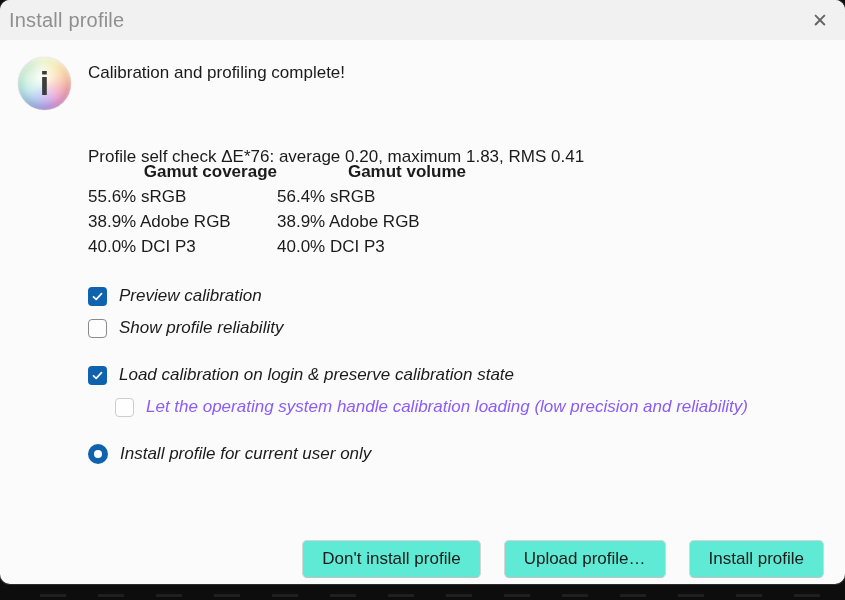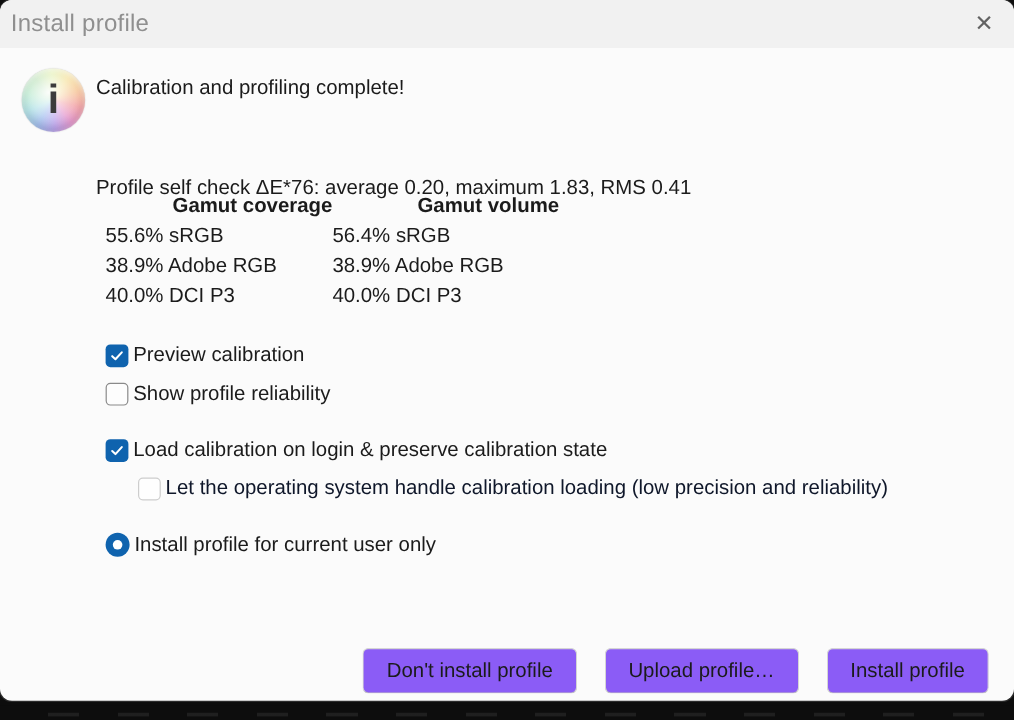--- a/index.html
+++ b/index.html
@@ -45,54 +45,54 @@
         #a8d9a4, #dcecA0, #f4de92, #f6c292, #f2a2a6, #e79cce,
         #bda4ec, #9fbcee, #9fdbe0, #a5e2c0, #a8d9a4);
     box-shadow: inset 0 -4px 8px rgba(0,0,0,0.12), inset 0 2px 4px rgba(255,255,255,0.7), 0 0 1px rgba(0,0,0,0.25);
     display:flex; align-items:center; justify-content:center;
   }
   .icon-ball .glyph {
     font-weight:bold; font-size:34px; line-height:1; color:#3c3c3c;
     transform:translateY(-1px);
   }
 
-  .txt { position:absolute; left:80px; font-size:17px; color:#1b1b1b; white-space:nowrap; }
+  .txt { position:absolute; left:88px; font-size:17px; color:#1b1b1b; white-space:nowrap; }
   .headline  { top:63px; }
   .selfcheck { top:111px;margin-top:36px; }
 
   .gamut { position:absolute; left:88px; top:159px; display:flex; }
   .gamut-col { width:189px; font-size:17px; color:#1b1b1b; }
   .gamut-col .hdr { font-weight:bold; line-height:25px;text-align:right; }
   .gamut-col .row { line-height:25px; white-space:nowrap; }
 
   .opt-row {
-    position:absolute; left:88px; display:flex; align-items:center; gap:4px;
-    font-size:17px; color:#1b1b1b; white-space:nowrap;
+    position:absolute; left:88px; display:flex; align-items:center; gap:12px;
+    font-size:17px; color:#1b1b1b; white-space:nowrap;font-style:italic;
   }
   .r-preview  { top:286px; }
   .r-showinfo { top:318px; }
   .r-loadcal  { top:365px; }
-  .r-oshandle { top:397px; left:115px; color:#0f172a; }
+  .r-oshandle { top:397px; left:115px; color:#8b5cf6; }
   .r-user     { top:444px; }
   .r-system   { top:475px; }
 
   .cb { width:19px; height:19px; border-radius:4px; box-sizing:border-box; flex:0 0 auto; }
   .cb.checked   { background:#0F63AE; display:flex; align-items:center; justify-content:center; }
   .cb.unchecked { background:#FDFDFD; border:1px solid #8a8a8a; }
   .cb.disabled  { background:#FEFEFE; border:1px solid #cdcdcd; }
 
   .rd { width:20px; height:20px; border-radius:50%; box-sizing:border-box; flex:0 0 auto; position:relative; }
   .rd.selected { background:#0F63AE; }
   .rd.selected::after { content:""; position:absolute; inset:6px; border-radius:50%; background:#fff; }
   .rd.unselected { border:1px solid #8b8b8b; background:#f6f6f6; }
 
   .button-row { position:absolute; top:540px; right:21px; display:flex; gap:23px; }
   .btn {
     height:38px; padding:8px 19px; font-size:17px; color:#1b1b1b;
-    background:#8b5cf6; border:1px solid #D5D5D5; border-bottom-color:#c2c2c2;
+    background:#5eead4; border:1px solid #D5D5D5; border-bottom-color:#c2c2c2;
     border-radius:5px; display:flex; align-items:center; white-space:nowrap;
     font-family:"Liberation Sans", sans-serif;
   }
 </style>
 </head>
 <body>
 
 <div class="behind-strip"></div>
 
 <div class="dialog">

